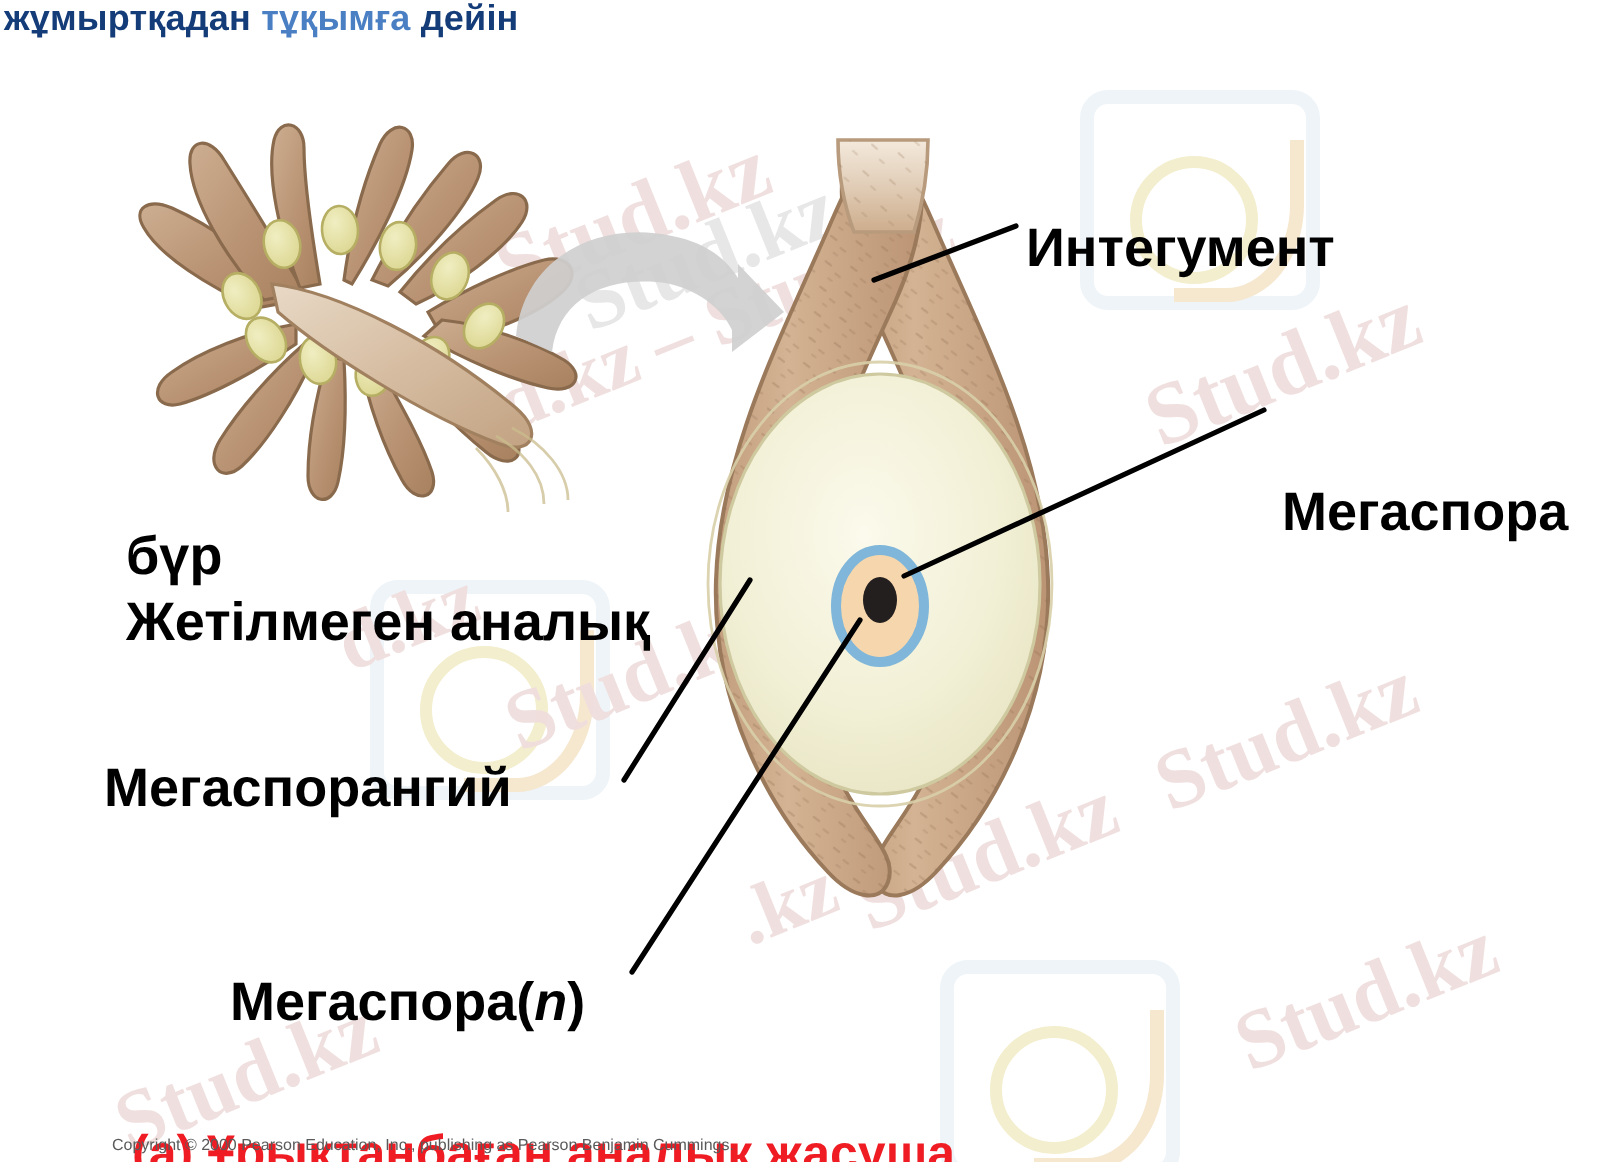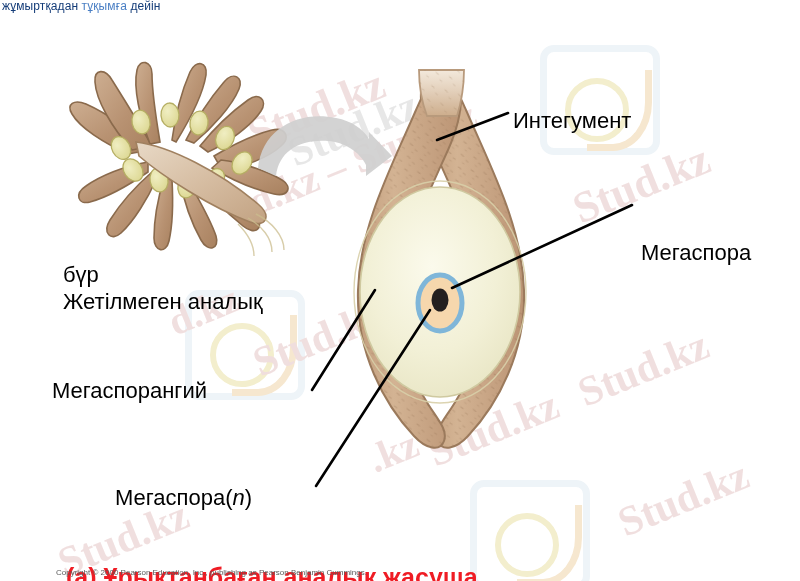--- a/index.html
+++ b/index.html
@@ -59,34 +59,34 @@
     border-right: 7px solid #f6e7cf;
     border-bottom: 7px solid #f6e7cf;
     border-radius: 0 0 60% 0;
   }
 
   
   #title {
     position: absolute;
     left: 2px;
     top: -1px;
-    font-size: 12px;
-    font-weight: normal;
+    font-size: 18px;
+    font-weight: bold;
     letter-spacing: .1px;
     z-index: 30;
     white-space: nowrap;
   }
   #title .seg-dark  { color: #143c78; }
   #title .seg-light { color: #4a7fc4; }
 
   .lbl {
     position: absolute;
     color: #000000;
-    font-size: 22px;
-    font-weight: normal;
+    font-size: 27px;
+    font-weight: bold;
     line-height: 1.22;
     z-index: 30;
     white-space: nowrap;
   }
   .lbl i { font-style: italic; }
 
   #caption {
     position: absolute;
     left: 66px;
     top: 535px;

